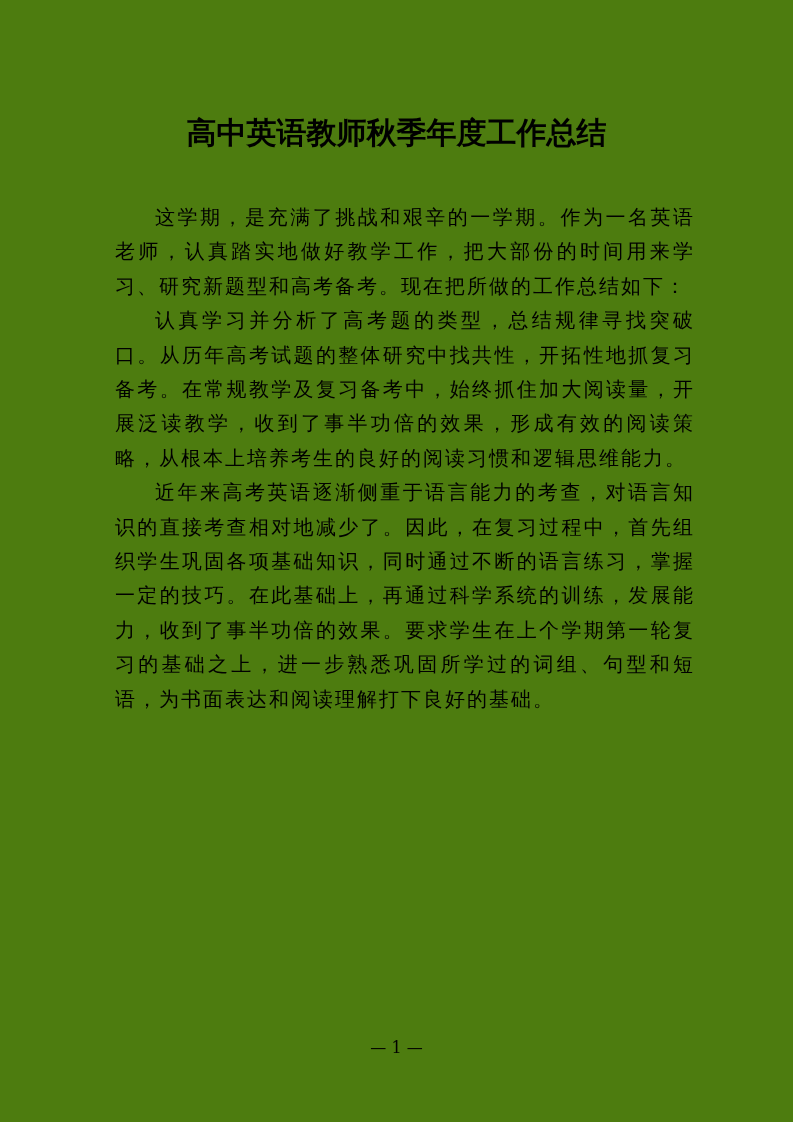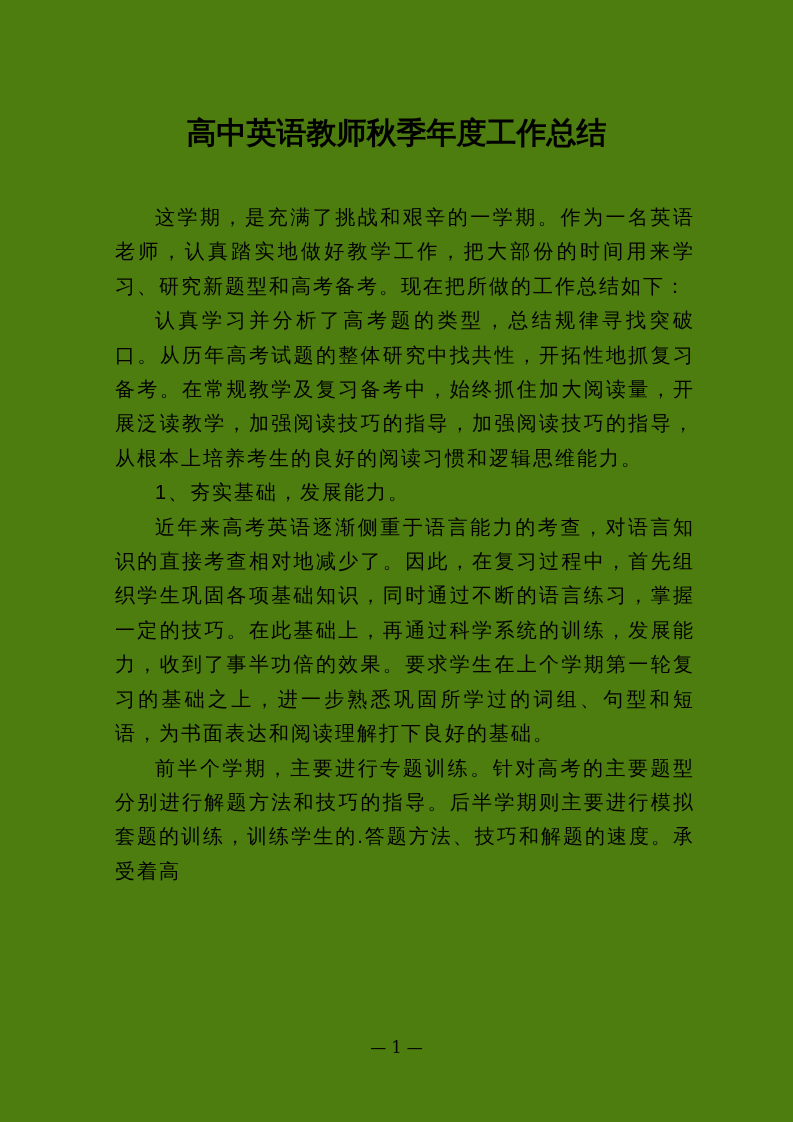--- a/index.html
+++ b/index.html
@@ -32,20 +32,18 @@
     }
   </style>
 </head>
 <body>
 
 <div class="page">
   <div class="title">高中英语教师秋季年度工作总结</div>
 
   <div class="body">
     <p>这学期，是充满了挑战和艰辛的一学期。作为一名英语老师，认真踏实地做好教学工作，把大部份的时间用来学习、研究新题型和高考备考。现在把所做的工作总结如下：</p>
-    <p>认真学习并分析了高考题的类型，总结规律寻找突破口。从历年高考试题的整体研究中找共性，开拓性地抓复习备考。在常规教学及复习备考中，始终抓住加大阅读量，开展泛读教学，加强阅读技巧的指导，加强阅读技巧的指导，从根本上培养考生的良好的阅读习惯和逻辑思维能力。</p>
-    <p>1、夯实基础，发展能力。</p>
+    <p>认真学习并分析了高考题的类型，总结规律寻找突破口。从历年高考试题的整体研究中找共性，开拓性地抓复习备考。在常规教学及复习备考中，始终抓住加大阅读量，开展泛读教学，收到了事半功倍的效果，形成有效的阅读策略，从根本上培养考生的良好的阅读习惯和逻辑思维能力。</p>
     <p>近年来高考英语逐渐侧重于语言能力的考查，对语言知识的直接考查相对地减少了。因此，在复习过程中，首先组织学生巩固各项基础知识，同时通过不断的语言练习，掌握一定的技巧。在此基础上，再通过科学系统的训练，发展能力，收到了事半功倍的效果。要求学生在上个学期第一轮复习的基础之上，进一步熟悉巩固所学过的词组、句型和短语，为书面表达和阅读理解打下良好的基础。</p>
-    <p>前半个学期，主要进行专题训练。针对高考的主要题型分别进行解题方法和技巧的指导。后半学期则主要进行模拟套题的训练，训练学生的.答题方法、技巧和解题的速度。承受着高</p>
   </div>
 
   <div class="footer">— 1 —</div>
 </div>
 
 </body></html>

